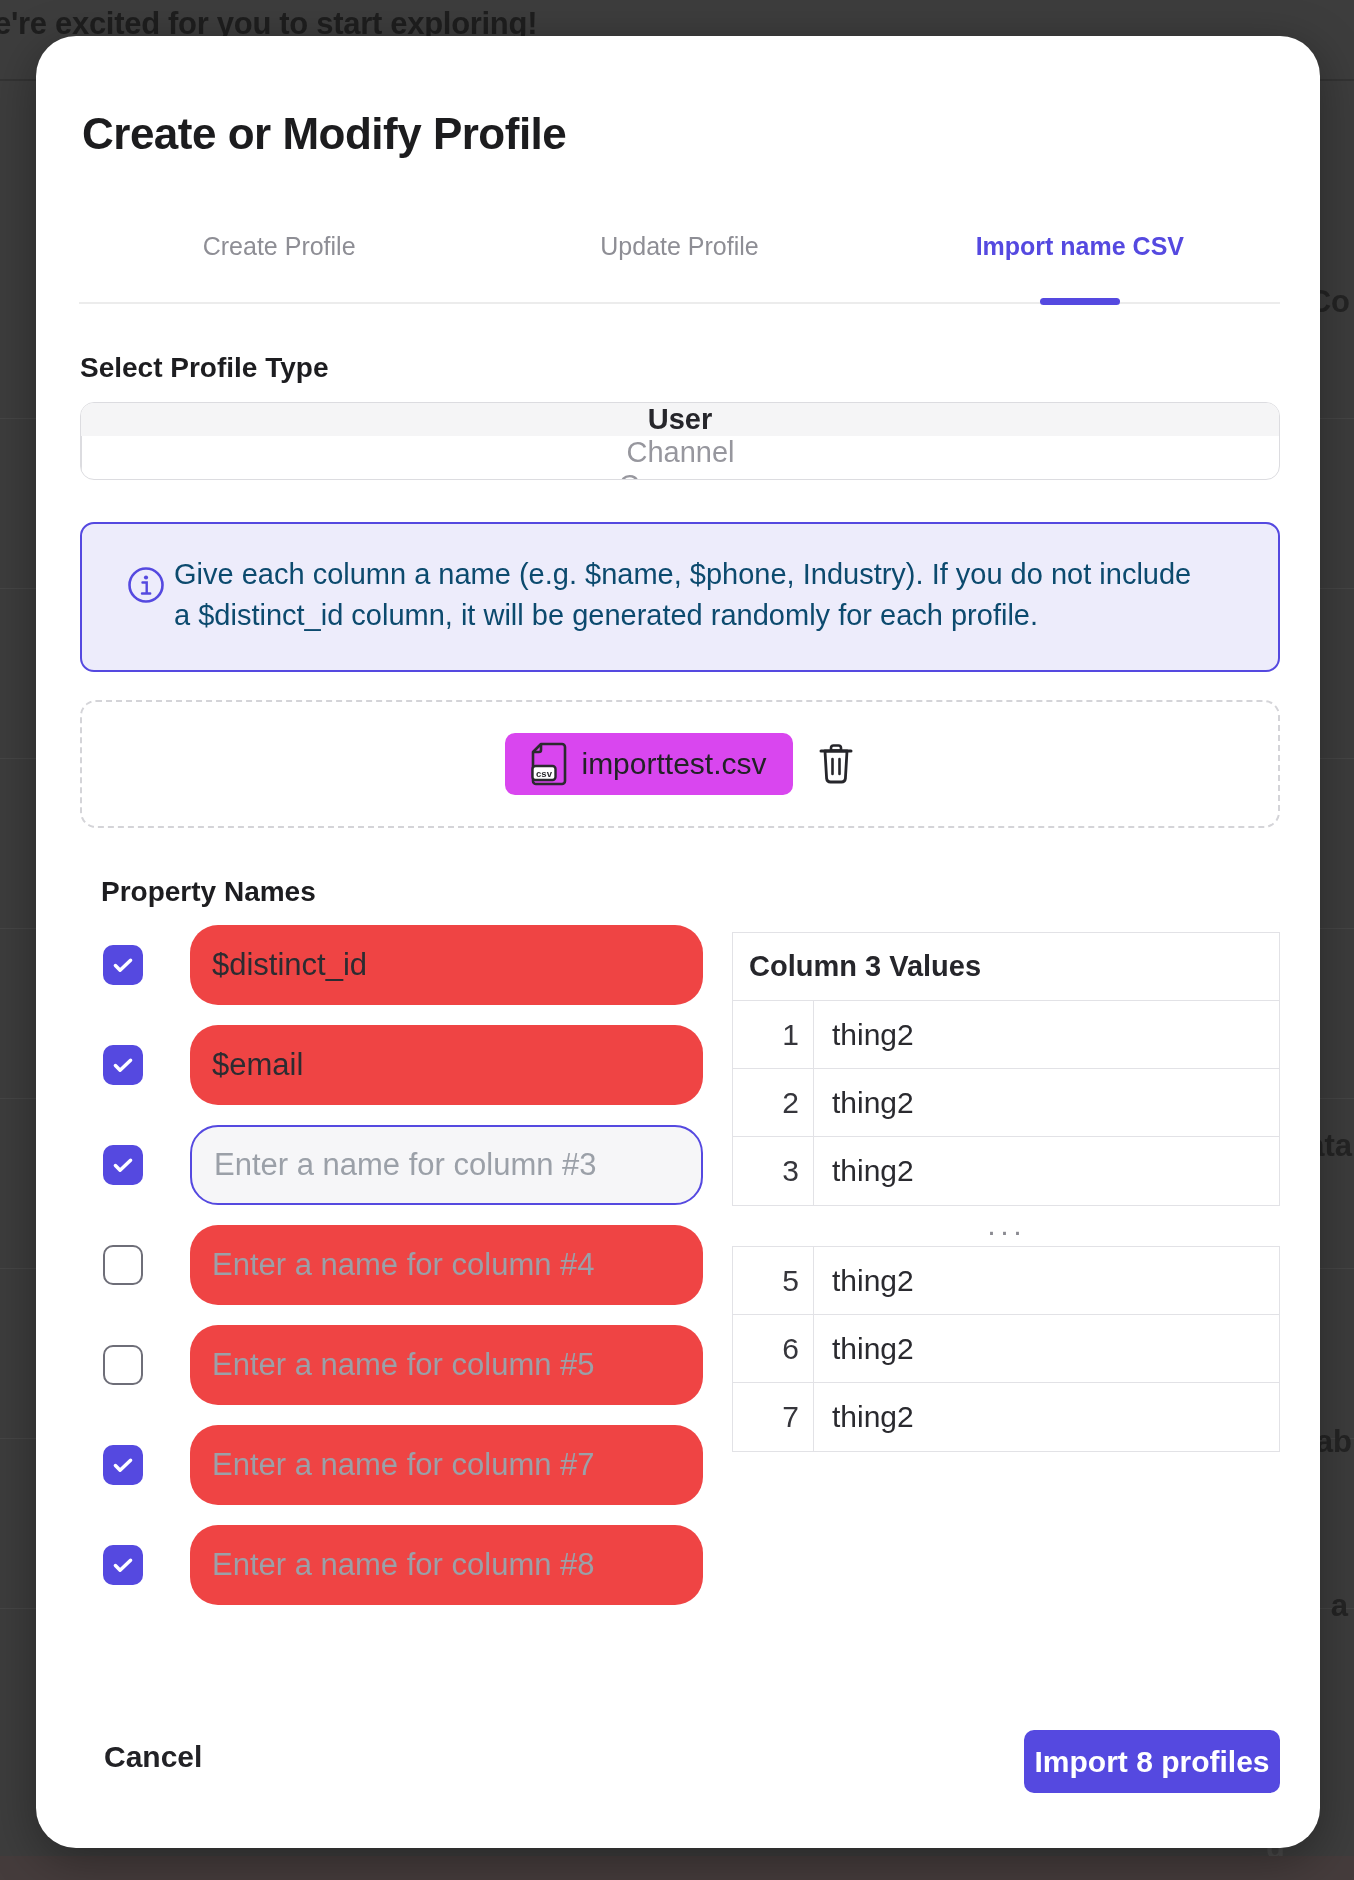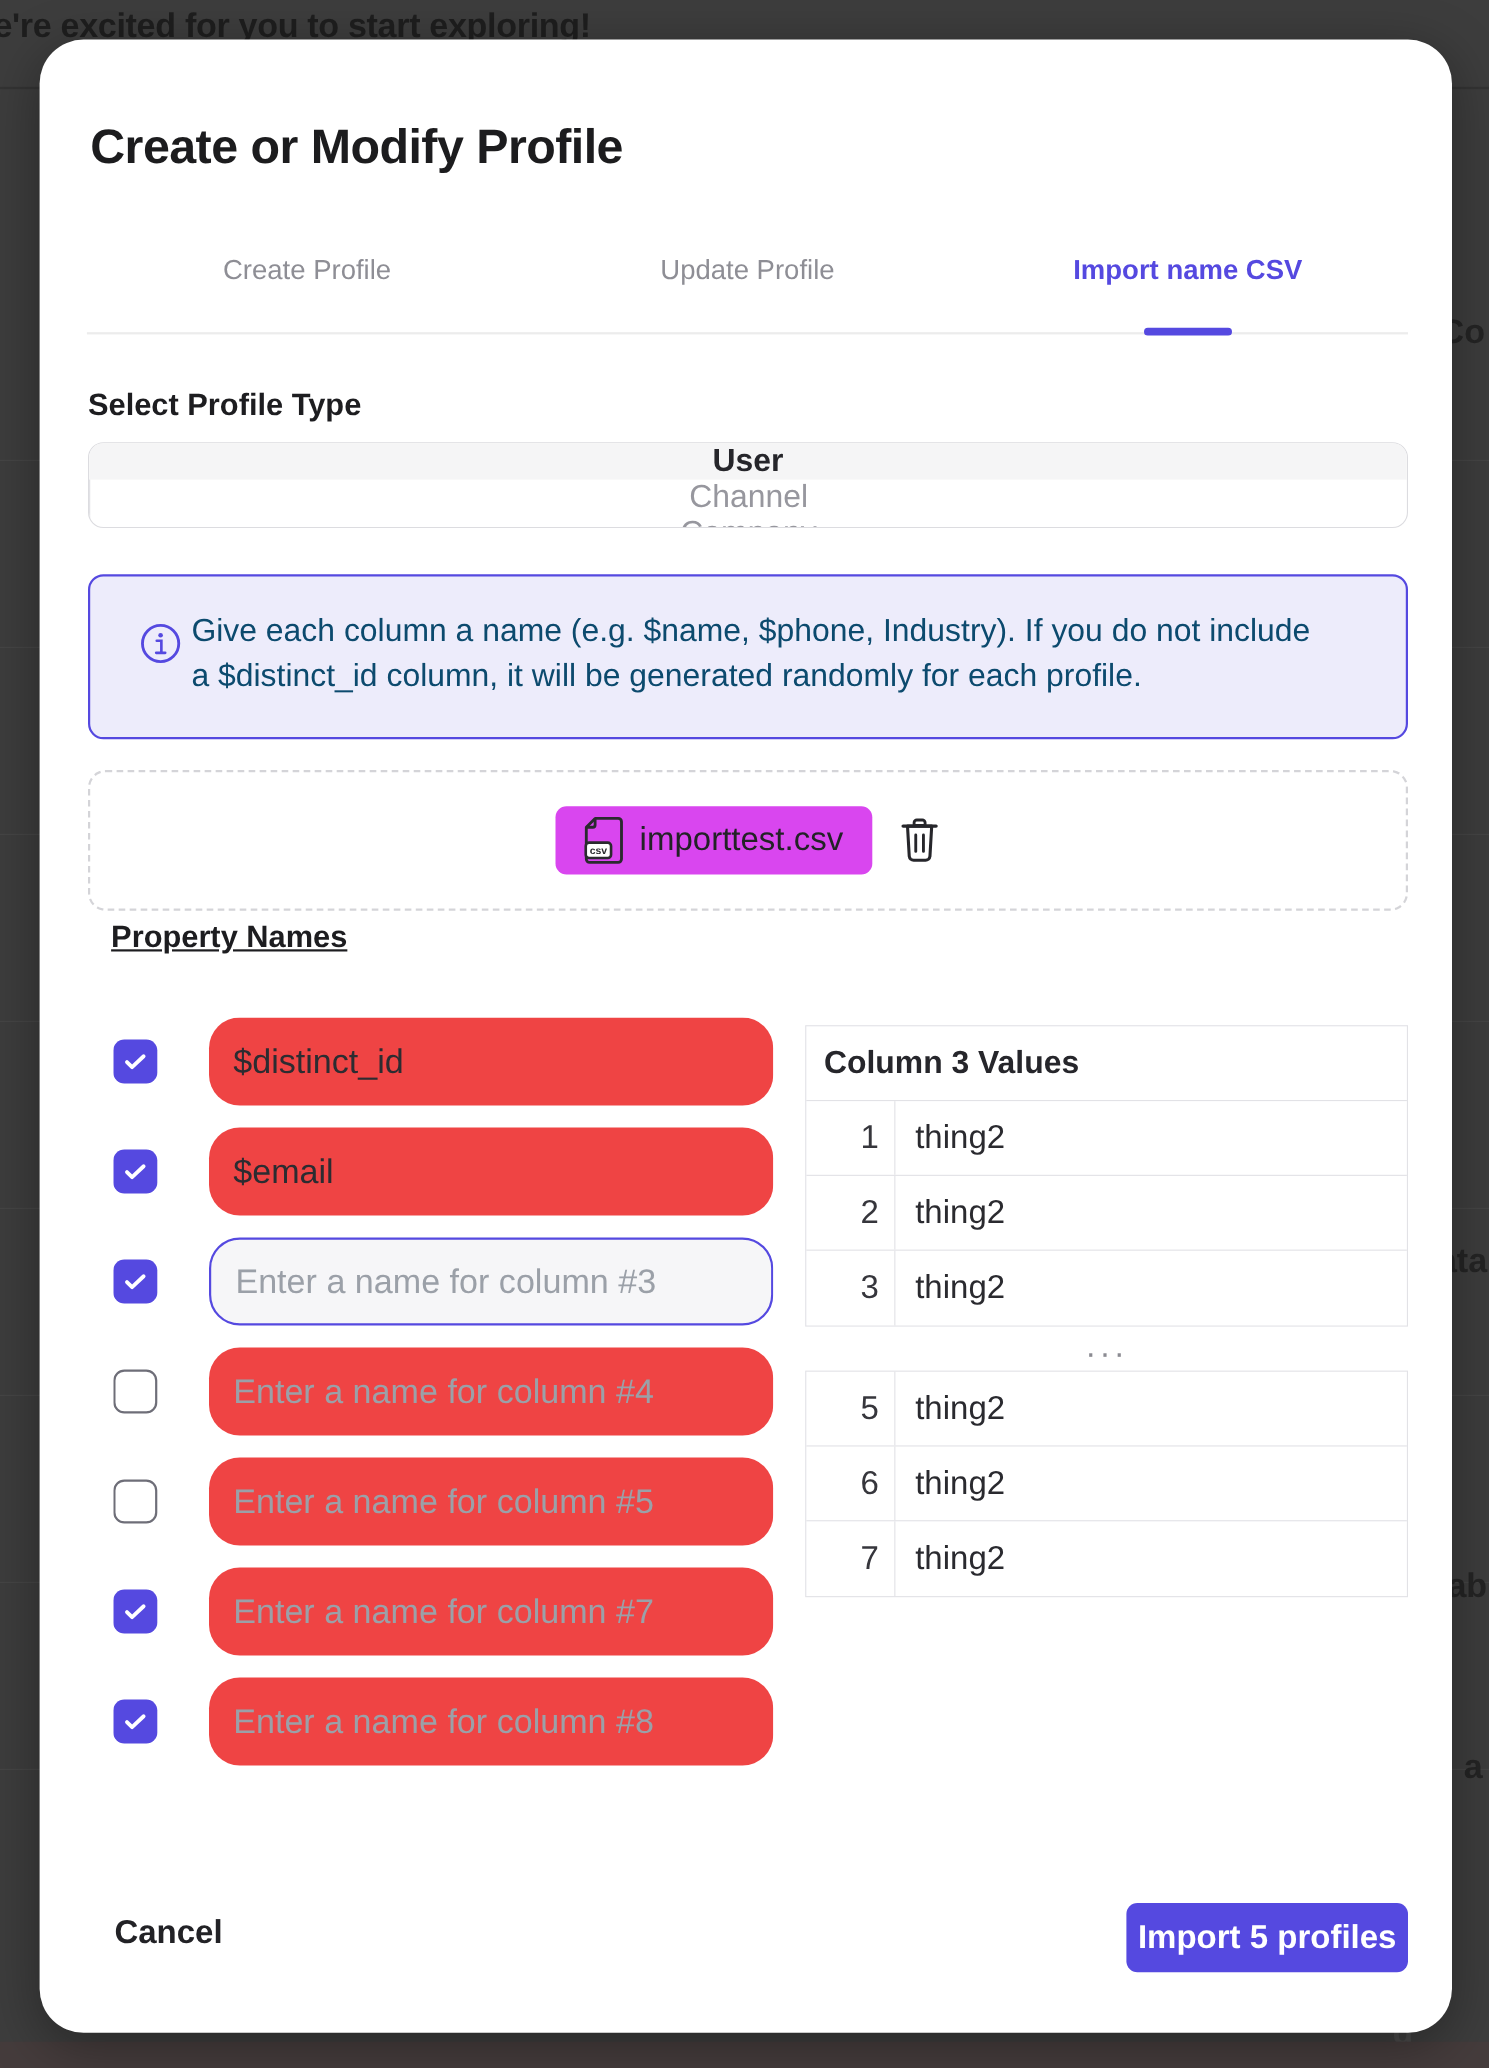--- a/index.html
+++ b/index.html
@@ -36,21 +36,21 @@
 
   
   .tabs { left:43px; top:190px; width:1201px; height:40px; display:flex; }
   .tab { flex:1; text-align:center; font-size:25px; line-height:40px; color:#8e8e95; cursor:pointer; }
   .tab.active { color:#5549e0; font-weight:700; }
   .tabs-divider { left:43px; top:266px; width:1201px; height:2px; background:#ececec; }
   .tab-underline { left:1004px; top:262px; width:80px; height:7px; border-radius:4px; background:#5549e0; }
 
   .section-label { font-size:28px; line-height:40px; font-weight:700; color:#1d1d20; }
   .lbl-type { left:44px; top:312px; }
-  .lbl-props { left:65px; top:796px;text-decoration:underline; }
+  .lbl-props { left:65px; top:836px; }
 
   
   .segmented {
     left:44px; top:366px; width:1200px; height:78px;
     display:flex; border:1.5px solid #dcdce0; border-radius:14px; background:#fff; overflow:hidden;flex-direction:column;
   }
   .seg { flex:1; display:flex; align-items:center; justify-content:center;
          font-size:29px; color:#97979e; cursor:pointer; border-left:1.5px solid #dcdce0; }
   .seg:first-child { border-left:none; }
   .seg.active { background:#f5f5f6; color:#26262b; font-weight:700; }
@@ -287,15 +287,15 @@
       <div class="tnum">6</div>
       <div class="tval">thing2</div>
     </div>
     <div class="trow">
       <div class="tnum">7</div>
       <div class="tval">thing2</div>
     </div>
   </div>
 
   <div class="m-abs cancel-btn">Cancel</div>
-  <div class="m-abs import-btn">Import 5 profiles</div>
+  <div class="m-abs import-btn">Import 8 profiles</div>
 
 </div>
 
 </body></html>

